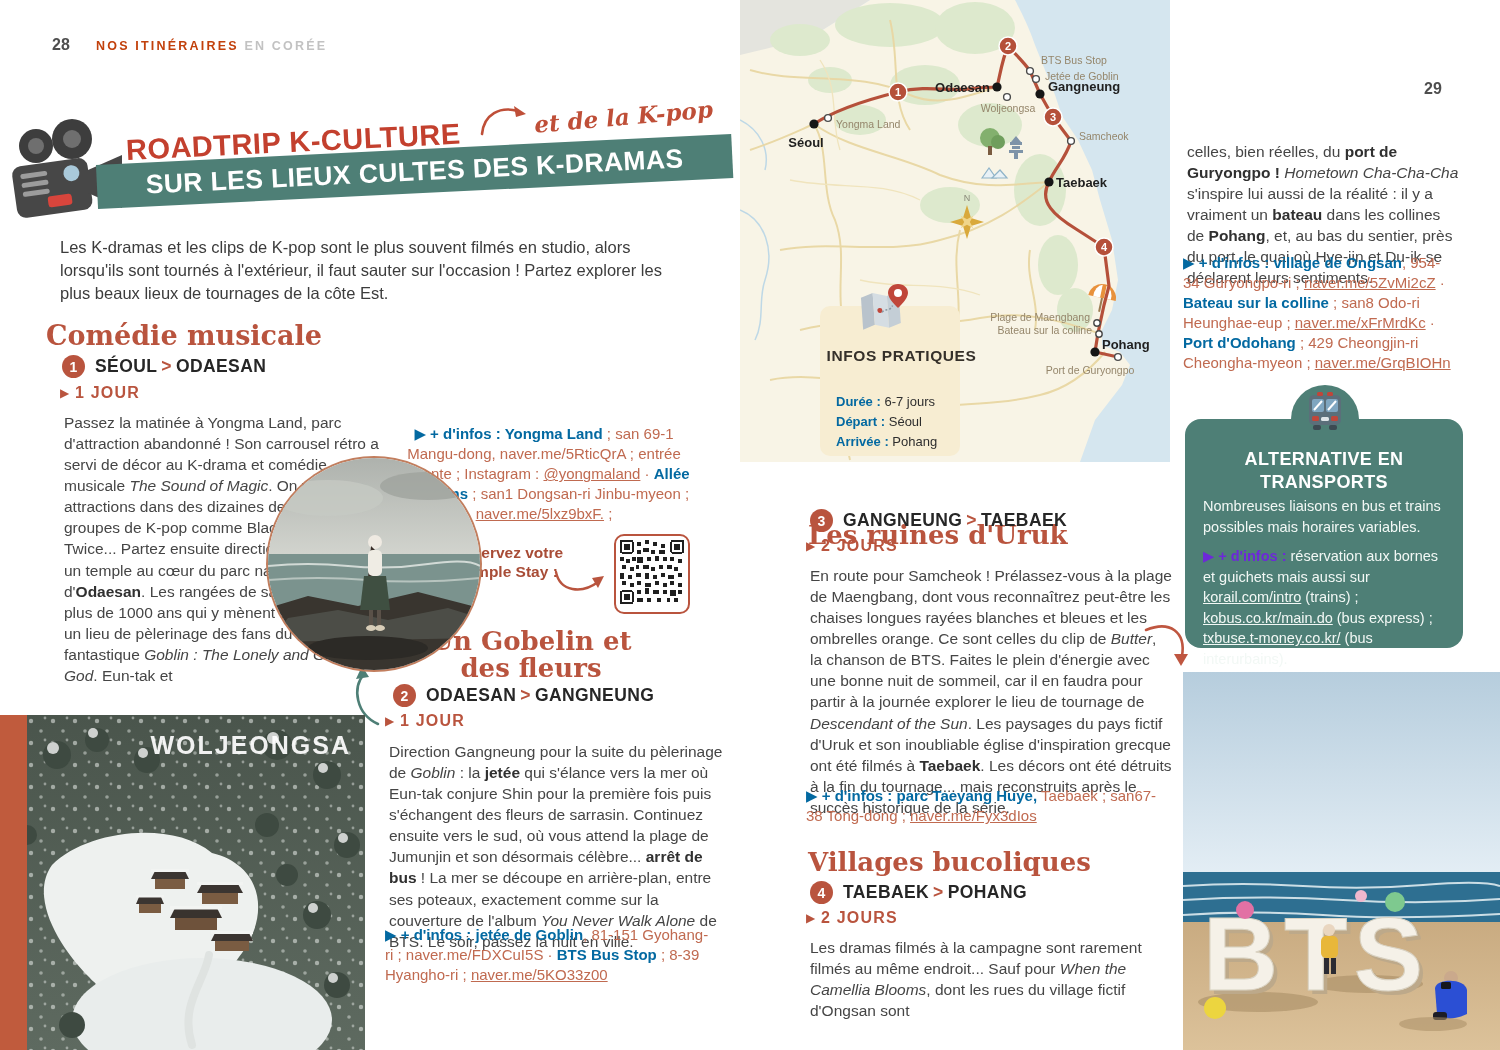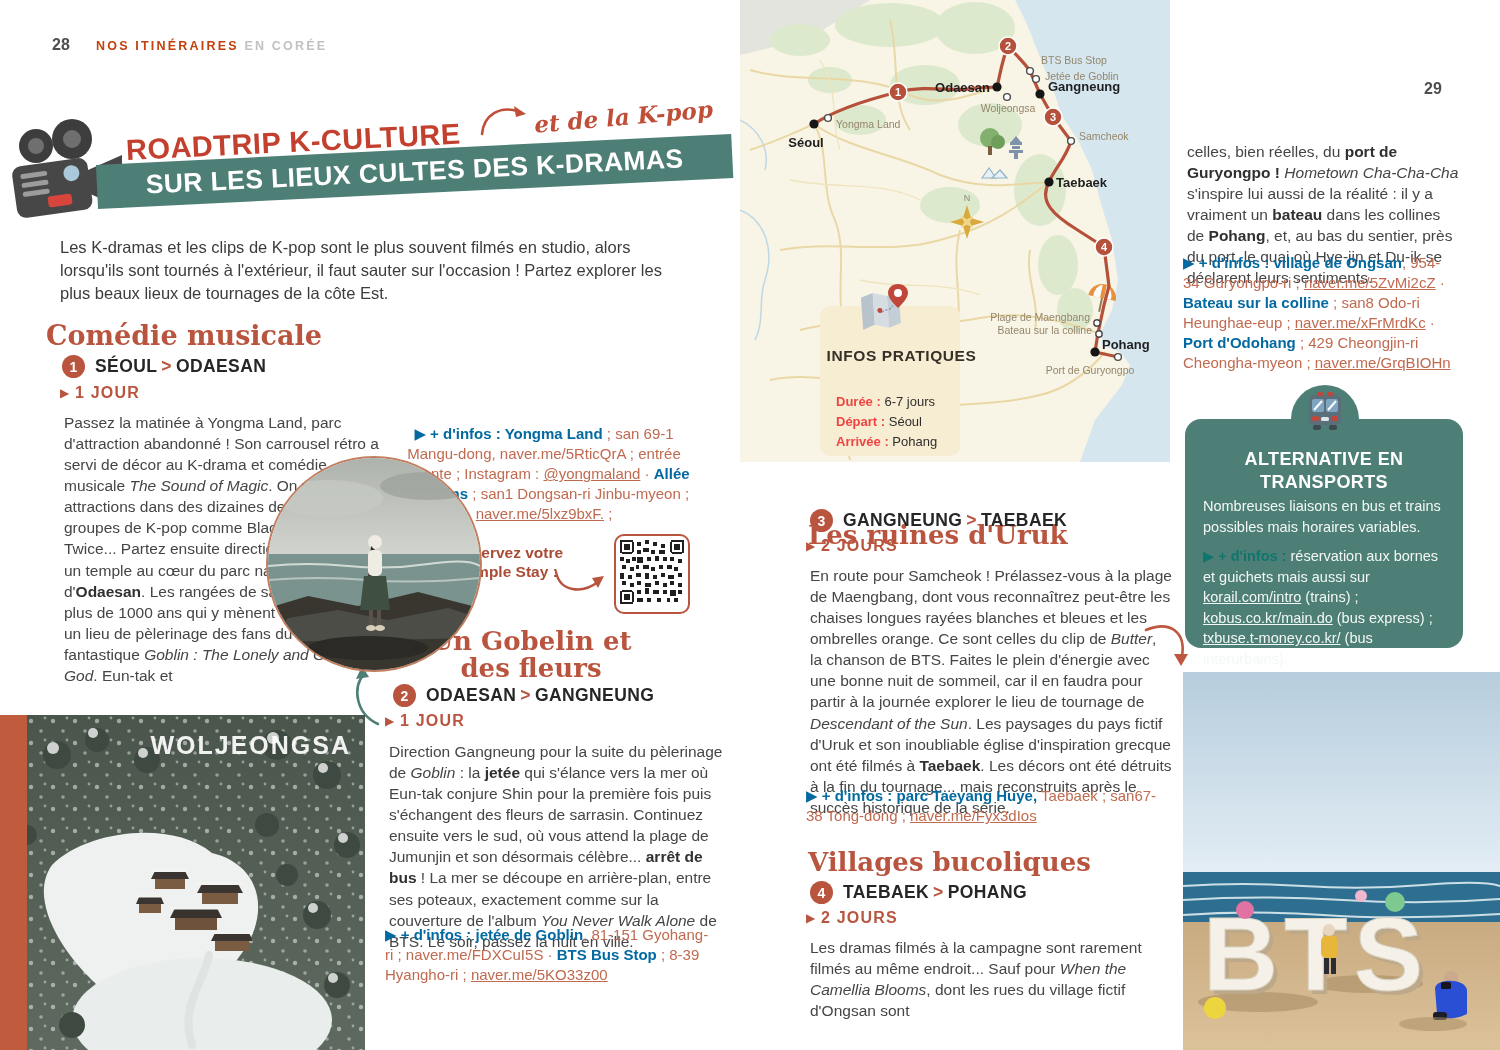--- a/index.html
+++ b/index.html
@@ -41,29 +41,29 @@
   .infos{font-size:15px;line-height:1.34;color:#c06a50;}
   .infos .b{font-weight:bold;color:#0369a1;}
   .infos .u{text-decoration:underline;}
   .infos.center{text-align:center;}
   .reserve{font-weight:bold;color:#a84c36;font-size:15.5px;text-align:center;line-height:1.25;}
 
   
   .ip-box{background:#f7edd2;border-radius:10px;}
   .ip-title{font-weight:800;font-size:15.5px;color:#35302a;text-align:center;letter-spacing:.6px;line-height:1.25;}
   .ip-row{font-size:13px;line-height:1.55;color:#2e2e2e;}
-  .ip-row .lab{color:#ef4444;font-weight:bold;}
+  .ip-row .lab{color:#0369a1;font-weight:bold;}
 
   
   .alt-box{background:#4e7f76;border-radius:16px;color:#eef5f2;}
   .alt-bump{background:#4e7f76;border-radius:50%;}
   .alt-title{color:#fff;font-weight:800;font-size:18px;text-align:center;letter-spacing:.4px;line-height:1.3;}
   .alt-body{font-size:14.5px;line-height:1.42;color:#f2f8f5;}
   .alt-infos{font-size:14.5px;line-height:1.42;color:#f2f8f5;}
-  .alt-infos .b{font-weight:bold;color:#0f766e;}
+  .alt-infos .b{font-weight:bold;color:#6d28d9;}
   .alt-infos .u{text-decoration:underline;}
 
   .photo-label{color:#ffffff;font-weight:800;font-size:25px;letter-spacing:2px;opacity:.92;}
 
   .qr-wrap{border:2.5px solid #b9543e;border-radius:10px;background:#fff;padding:4px;}
 
   svg text{font-family:"Liberation Sans","DejaVu Sans",sans-serif;}
   .mlab-major{font-size:13px;font-weight:bold;fill:#1f1f1f;}
   .mlab-minor{font-size:10.5px;fill:#95866b;}
   .mstep{font-size:11px;font-weight:bold;fill:#ffffff;}

